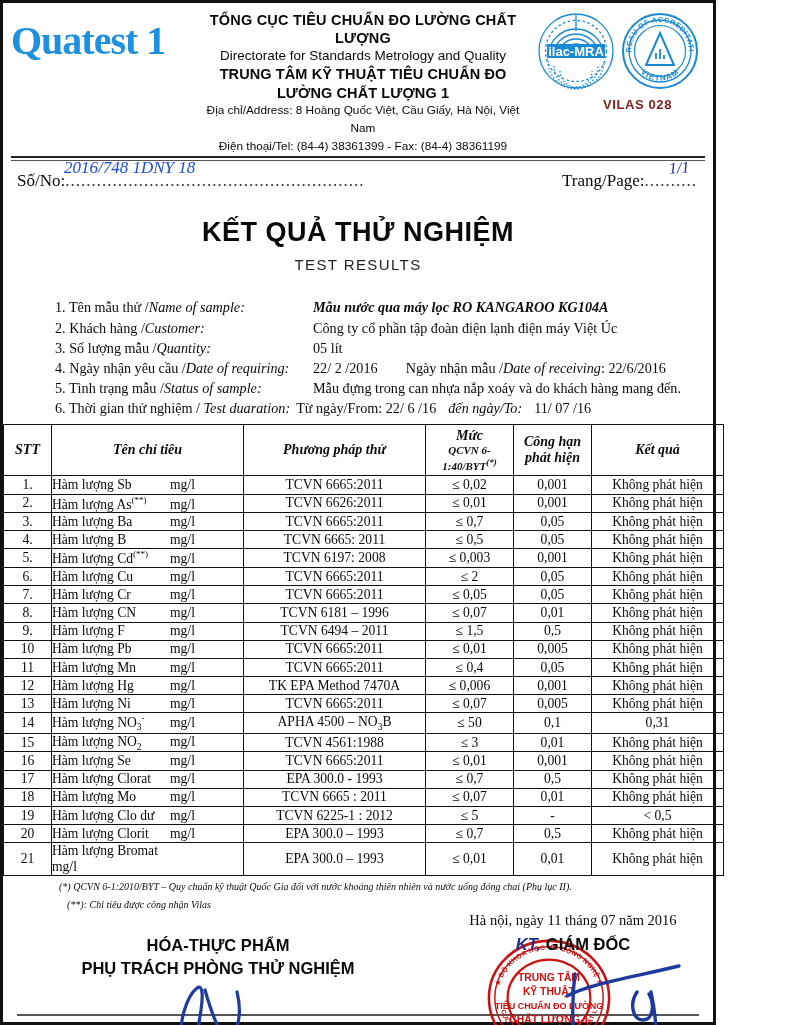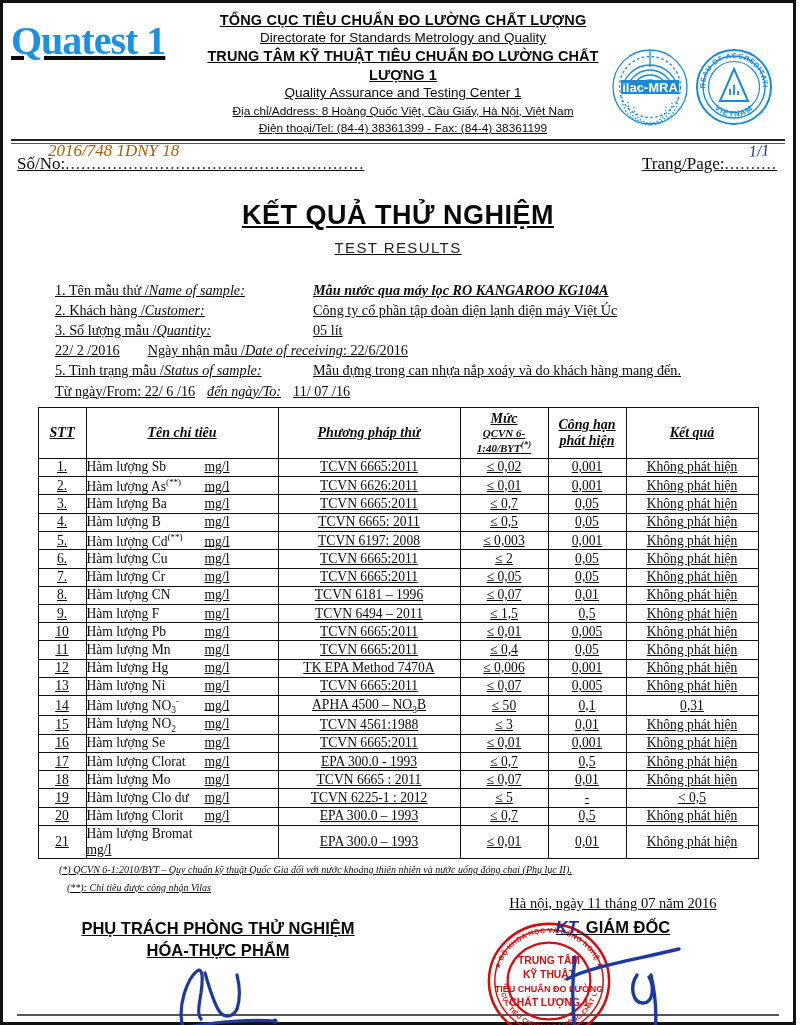--- a/index.html
+++ b/index.html
@@ -6,25 +6,24 @@
   body{
     width:800px;height:1025px;
     background:#ffffff;
     font-family:"Liberation Serif", serif;
     color:#0a0a0a;
     overflow:hidden;
     position:relative;
   }
   .page{
     position:relative;
-    width:796px;height:1025px;
+    width:716px;height:1025px;
     box-sizing:border-box;
     border:3px solid #111;
     background:#fff;
-    text-decoration:underline;
   }
   
   .header{
     display:flex;align-items:flex-start;
     padding:6px 8px 0 8px;
     position:relative;
   }
   .logo-cell{width:185px;flex:0 0 185px;padding-top:12px;}
   .quatest-logo{
     font-family:"Liberation Serif", serif;
@@ -35,21 +34,21 @@
     line-height:1;
     white-space:nowrap;
   }
   .org-cell{flex:1;text-align:center;padding-top:2px;}
   .org-l1{font-family:"Liberation Sans",sans-serif;font-weight:bold;font-size:14.5px;letter-spacing:.2px;line-height:1.25;}
   .org-l2{font-family:"Liberation Sans",sans-serif;font-size:13.5px;line-height:1.3;}
   .org-l3{font-family:"Liberation Sans",sans-serif;font-weight:bold;font-size:14.5px;letter-spacing:.1px;line-height:1.3;}
   .org-l4{font-family:"Liberation Sans",sans-serif;font-size:13.5px;line-height:1.35;}
   .org-l5{font-family:"Liberation Sans",sans-serif;font-size:11.8px;line-height:1.5;}
   .org-l6{font-family:"Liberation Sans",sans-serif;font-size:11.8px;line-height:1.4;}
-  .seal-cell{width:175px;flex:0 0 175px;display:flex;flex-direction:row;align-items:center;padding-top:2px;margin-top:36px;}
+  .seal-cell{width:175px;flex:0 0 175px;display:flex;flex-direction:column;align-items:center;padding-top:2px;}
   .seals-row{display:flex;align-items:flex-start;gap:4px;}
   .vilas-text{
     font-family:"Liberation Sans",sans-serif;font-weight:bold;
     font-size:13px;color:#7f1d1d;letter-spacing:.6px;
     margin-top:2px;margin-left:40px;
   }
   .hr-double{
     margin:2px 8px 0 8px;
     border-top:2px solid #222;
     border-bottom:1px solid #555;
@@ -59,25 +58,25 @@
   .no-row{
     display:flex;justify-content:space-between;align-items:baseline;
     padding:10px 16px 0 14px;
     font-size:17px;
   }
   .no-left{display:flex;align-items:baseline;position:relative;}
   .no-label{font-size:17px;}
   .dots{letter-spacing:1px;color:#333;}
   .hand{
     font-family:"Liberation Serif",serif;
-    font-style:italic;color:#a16207;
+    font-style:italic;color:#1d4ed8;
     font-size:17px;
     transform:rotate(-3deg) skewX(-6px);
     display:inline-block;
-    position:absolute;left:31px;top:-13px;
+    position:absolute;left:47px;top:-13px;
     white-space:nowrap;
   }
   .no-right{position:relative;}
   .hand2{
     font-family:"Liberation Serif",serif;font-style:italic;color:#1f2f8f;
     font-size:16px;position:absolute;right:8px;top:-12px;
     transform:rotate(-4deg);
   }
   
   .title{
@@ -163,21 +162,20 @@
   <div class="header">
 
     <div class="logo-cell">
       <div class="quatest-logo">Quatest 1</div>
     </div>
 
     <div class="org-cell">
       <div class="org-l1">TỔNG CỤC TIÊU CHUẨN ĐO LƯỜNG CHẤT LƯỢNG</div>
       <div class="org-l2">Directorate for Standards Metrology and Quality</div>
       <div class="org-l3">TRUNG TÂM KỸ THUẬT TIÊU CHUẨN ĐO LƯỜNG CHẤT LƯỢNG 1</div>
-      <div class="org-l4">Quality Assurance and Testing Center 1</div>
       <div class="org-l5">Địa chỉ/Address: 8 Hoàng Quốc Việt, Cầu Giấy, Hà Nội, Việt Nam</div>
       <div class="org-l6">Điện thoại/Tel: (84-4) 38361399 - Fax: (84-4) 38361199</div>
     </div>
 
     <div class="seal-cell">
       <div class="seals-row">
 
         <span>
           <svg width="80" height="80" viewBox="0 0 80 80">
             <g fill="none" stroke="#1a8ad4" stroke-width="1.3">
@@ -258,32 +256,40 @@
       <span class="info-val">Công ty cổ phần tập đoàn điện lạnh điện máy Việt Úc</span>
     </div>
     <div class="info-row">
       <span class="info-label">
         <span>3.</span>
         <span>Số lượng mẫu /</span><i>Quantity:</i>
       </span>
       <span class="info-val">05 lít</span>
     </div>
     <div class="info-row">
+      <span class="info-label">
+        <span>4.</span>
+        <span>Ngày nhận yêu cầu /</span><i>Date of requiring:</i>
+      </span>
       <span class="info-val">
         <span>22/ 2 /2016</span><span class="gap-l"></span><span>Ngày nhận mẫu /</span><i>Date of  receiving</i><span>: 22/6/2016</span>
       </span>
     </div>
     <div class="info-row">
       <span class="info-label">
         <span>5.</span>
         <span>Tình trạng mẫu /</span><i>Status of sample:</i>
       </span>
       <span class="info-val">Mẫu đựng trong can nhựa nắp xoáy và do khách hàng mang đến.</span>
     </div>
     <div class="info-row wide">
+      <span class="info-label">
+        <span>6.</span>
+        <span>Thời gian thử nghiệm / </span><i>Test duaration:</i>
+      </span>
       <span class="info-val">
         <span>Từ ngày/From:  22/ 6 /16</span><span class="gap-s"></span><i>đến ngày/To:</i><span class="gap-s"></span><span>11/ 07 /16</span>
       </span>
     </div>
   </div>
 
   <table class="rt">
     <colgroup>
       <col class="c-stt">
         <col class="c-name">
@@ -479,22 +485,22 @@
         </tr>
       </tbody>
   </table>
 
   <div class="fn">(*) QCVN 6-1:2010/BYT – Quy chuẩn kỹ thuật Quốc Gia đối với nước khoáng thiên nhiên và nước uống đóng chai (Phụ lục II).</div>
   <div class="fn fn2">(**): Chỉ tiêu được công nhận Vilas</div>
 
   <div class="signrow">
 
     <div class="sign-left">
+      <div class="sig-title">HÓA-THỰC PHẨM</div>
       <div class="sig-title">PHỤ TRÁCH PHÒNG THỬ NGHIỆM</div>
-      <div class="sig-title">HÓA-THỰC PHẨM</div>
       <svg class="bluesig" style="left:140px;top:52px;" width="210" height="90" viewBox="0 0 210 90">
         <g fill="none" stroke="#1f3a9e" stroke-width="3.2" stroke-linecap="round">
           <path d="M40 78 C34 58, 44 30, 54 22 C60 18, 60 30, 58 44 C56 56, 54 66, 58 70"></path>
           <path d="M62 24 C66 38, 70 52, 76 62 C82 70, 90 68, 94 60"></path>
           <path d="M94 60 C98 48, 96 34, 94 26"></path>
           <path d="M36 80 C60 74, 100 70, 132 72"></path>
         </g>
         <circle cx="36" cy="81" r="2.6" fill="#1f3a9e"></circle>
         <circle cx="132" cy="72" r="2.6" fill="#1f3a9e"></circle>
       </svg>

